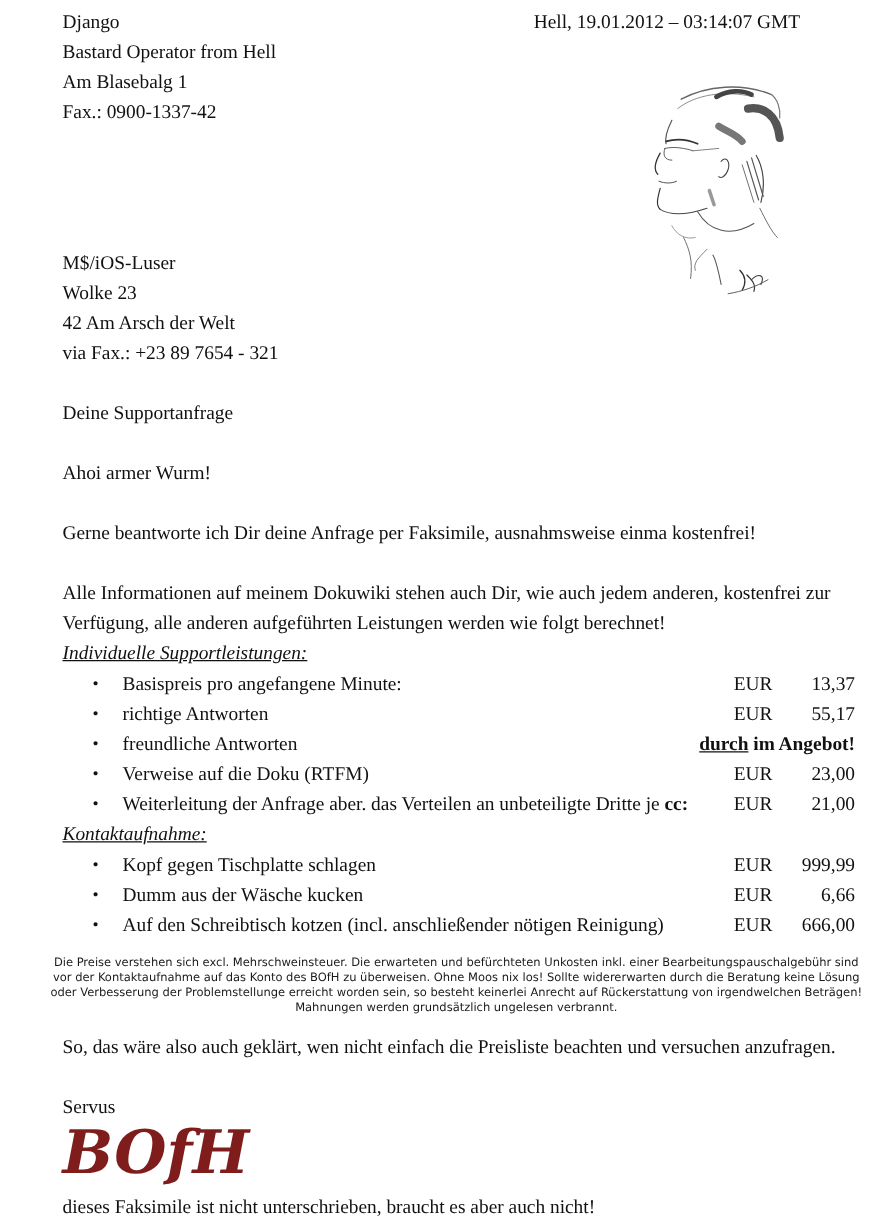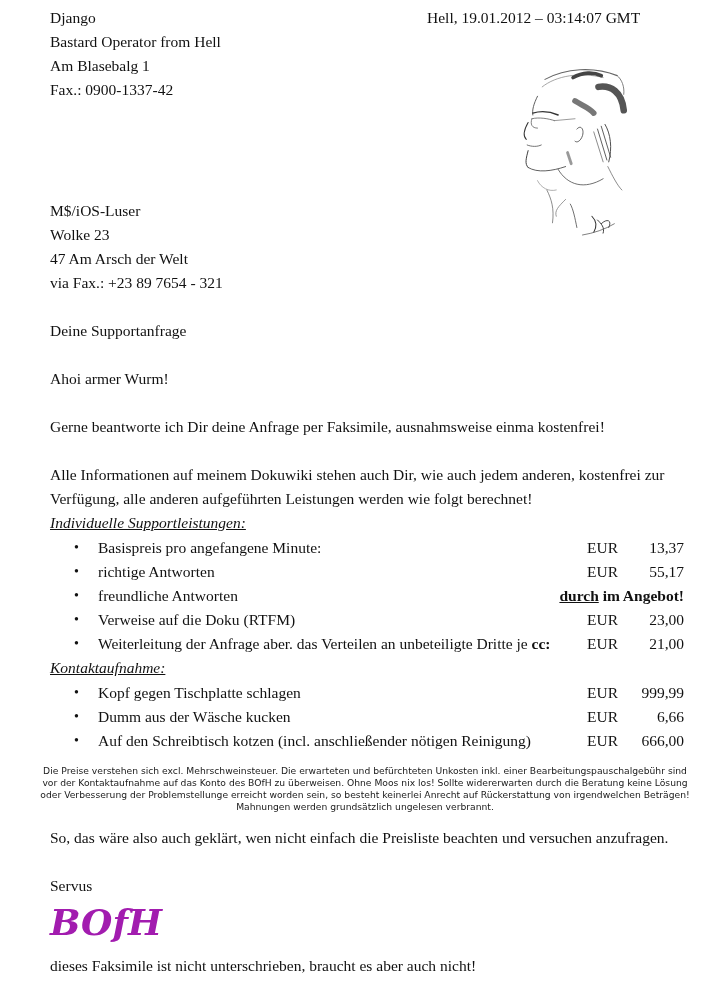--- a/index.html
+++ b/index.html
@@ -85,23 +85,23 @@
       color: #1a1a1a;
     }
     .closing { left: 50px; top: 826px; line-height: 24px; }
     .servus { left: 50px; top: 874px; line-height: 24px; }
     .signature {
       left: 50px;
       top: 898px;
       font-family: "DejaVu Serif", serif;
       font-style: italic;
       font-weight: bold;
-      font-size: 36px;
+      font-size: 48px;
       line-height: 48px;
-      color: #a21caf;
+      color: #7f1d1d;
     }
     .footer { left: 50px; top: 954px; line-height: 24px; }
   </style>
 </head>
 <body>
 
 <div class="abs sender">
   <div>Django</div>
   <div>Bastard Operator from Hell</div>
   <div>Am Blasebalg 1</div>
@@ -153,21 +153,21 @@
     <path d="M98 168 C102 172, 104 178, 100 185" stroke-width="1.1" stroke="#333"></path>
     <path d="M104 172 C108 176, 112 180, 110 186" stroke-width="1" stroke="#333"></path>
     <path d="M108 176 C114 170, 120 172, 116 180" stroke-width="1" stroke="#444"></path>
     <path d="M88 188 C100 186, 112 182, 122 176" stroke-width="0.8" stroke="#555"></path>
   </svg>
 </div>
 
 <div class="abs recipient">
   <div>M$/iOS-Luser</div>
   <div>Wolke 23</div>
-  <div>47 Am Arsch der Welt</div>
+  <div>42 Am Arsch der Welt</div>
   <div>via Fax.: +23 89 7654 - 321</div>
 </div>
 
 <div class="abs subject">Deine Supportanfrage</div>
 <div class="abs greeting">Ahoi armer Wurm!</div>
 <div class="abs intro">Gerne beantworte ich Dir deine Anfrage per Faksimile, ausnahmsweise einma kostenfrei!</div>
 <div class="abs info">Alle Informationen auf meinem Dokuwiki stehen auch Dir, wie auch jedem anderen, kostenfrei zur Verfügung, alle anderen aufgeführten Leistungen werden wie folgt berechnet!</div>
 
 <div class="abs section-heading sec1">Individuelle Supportleistungen:</div>
 

